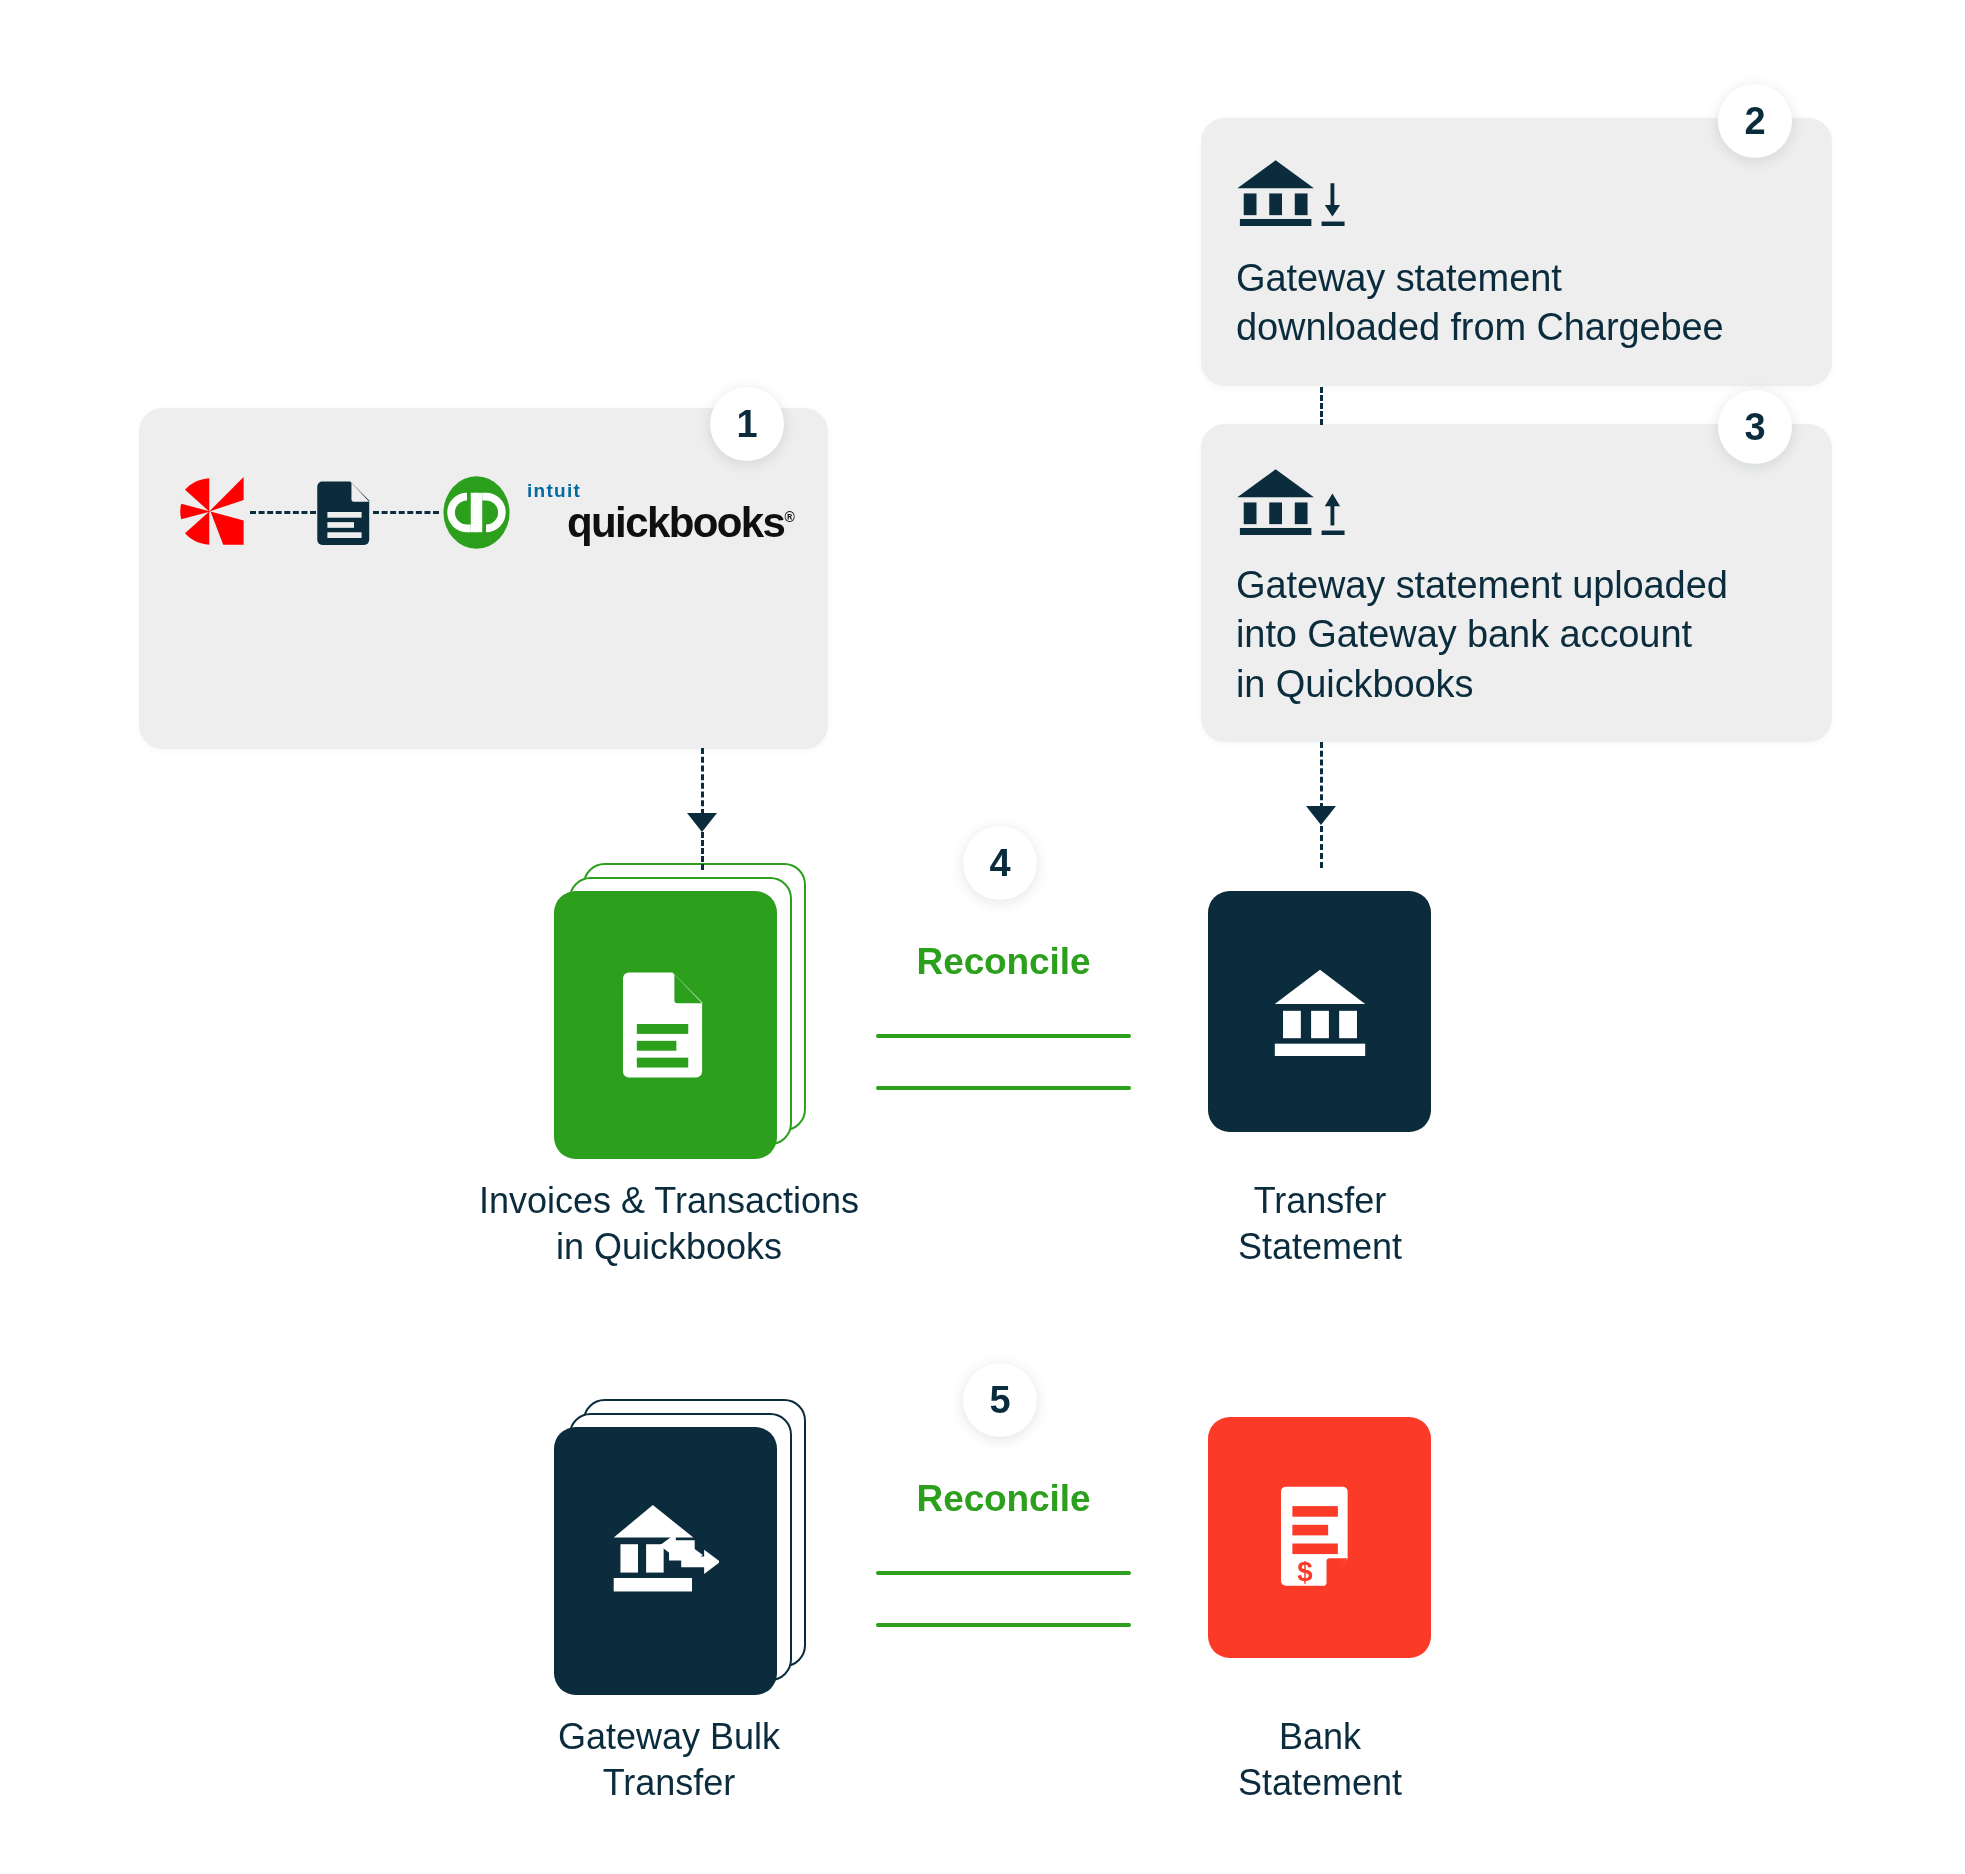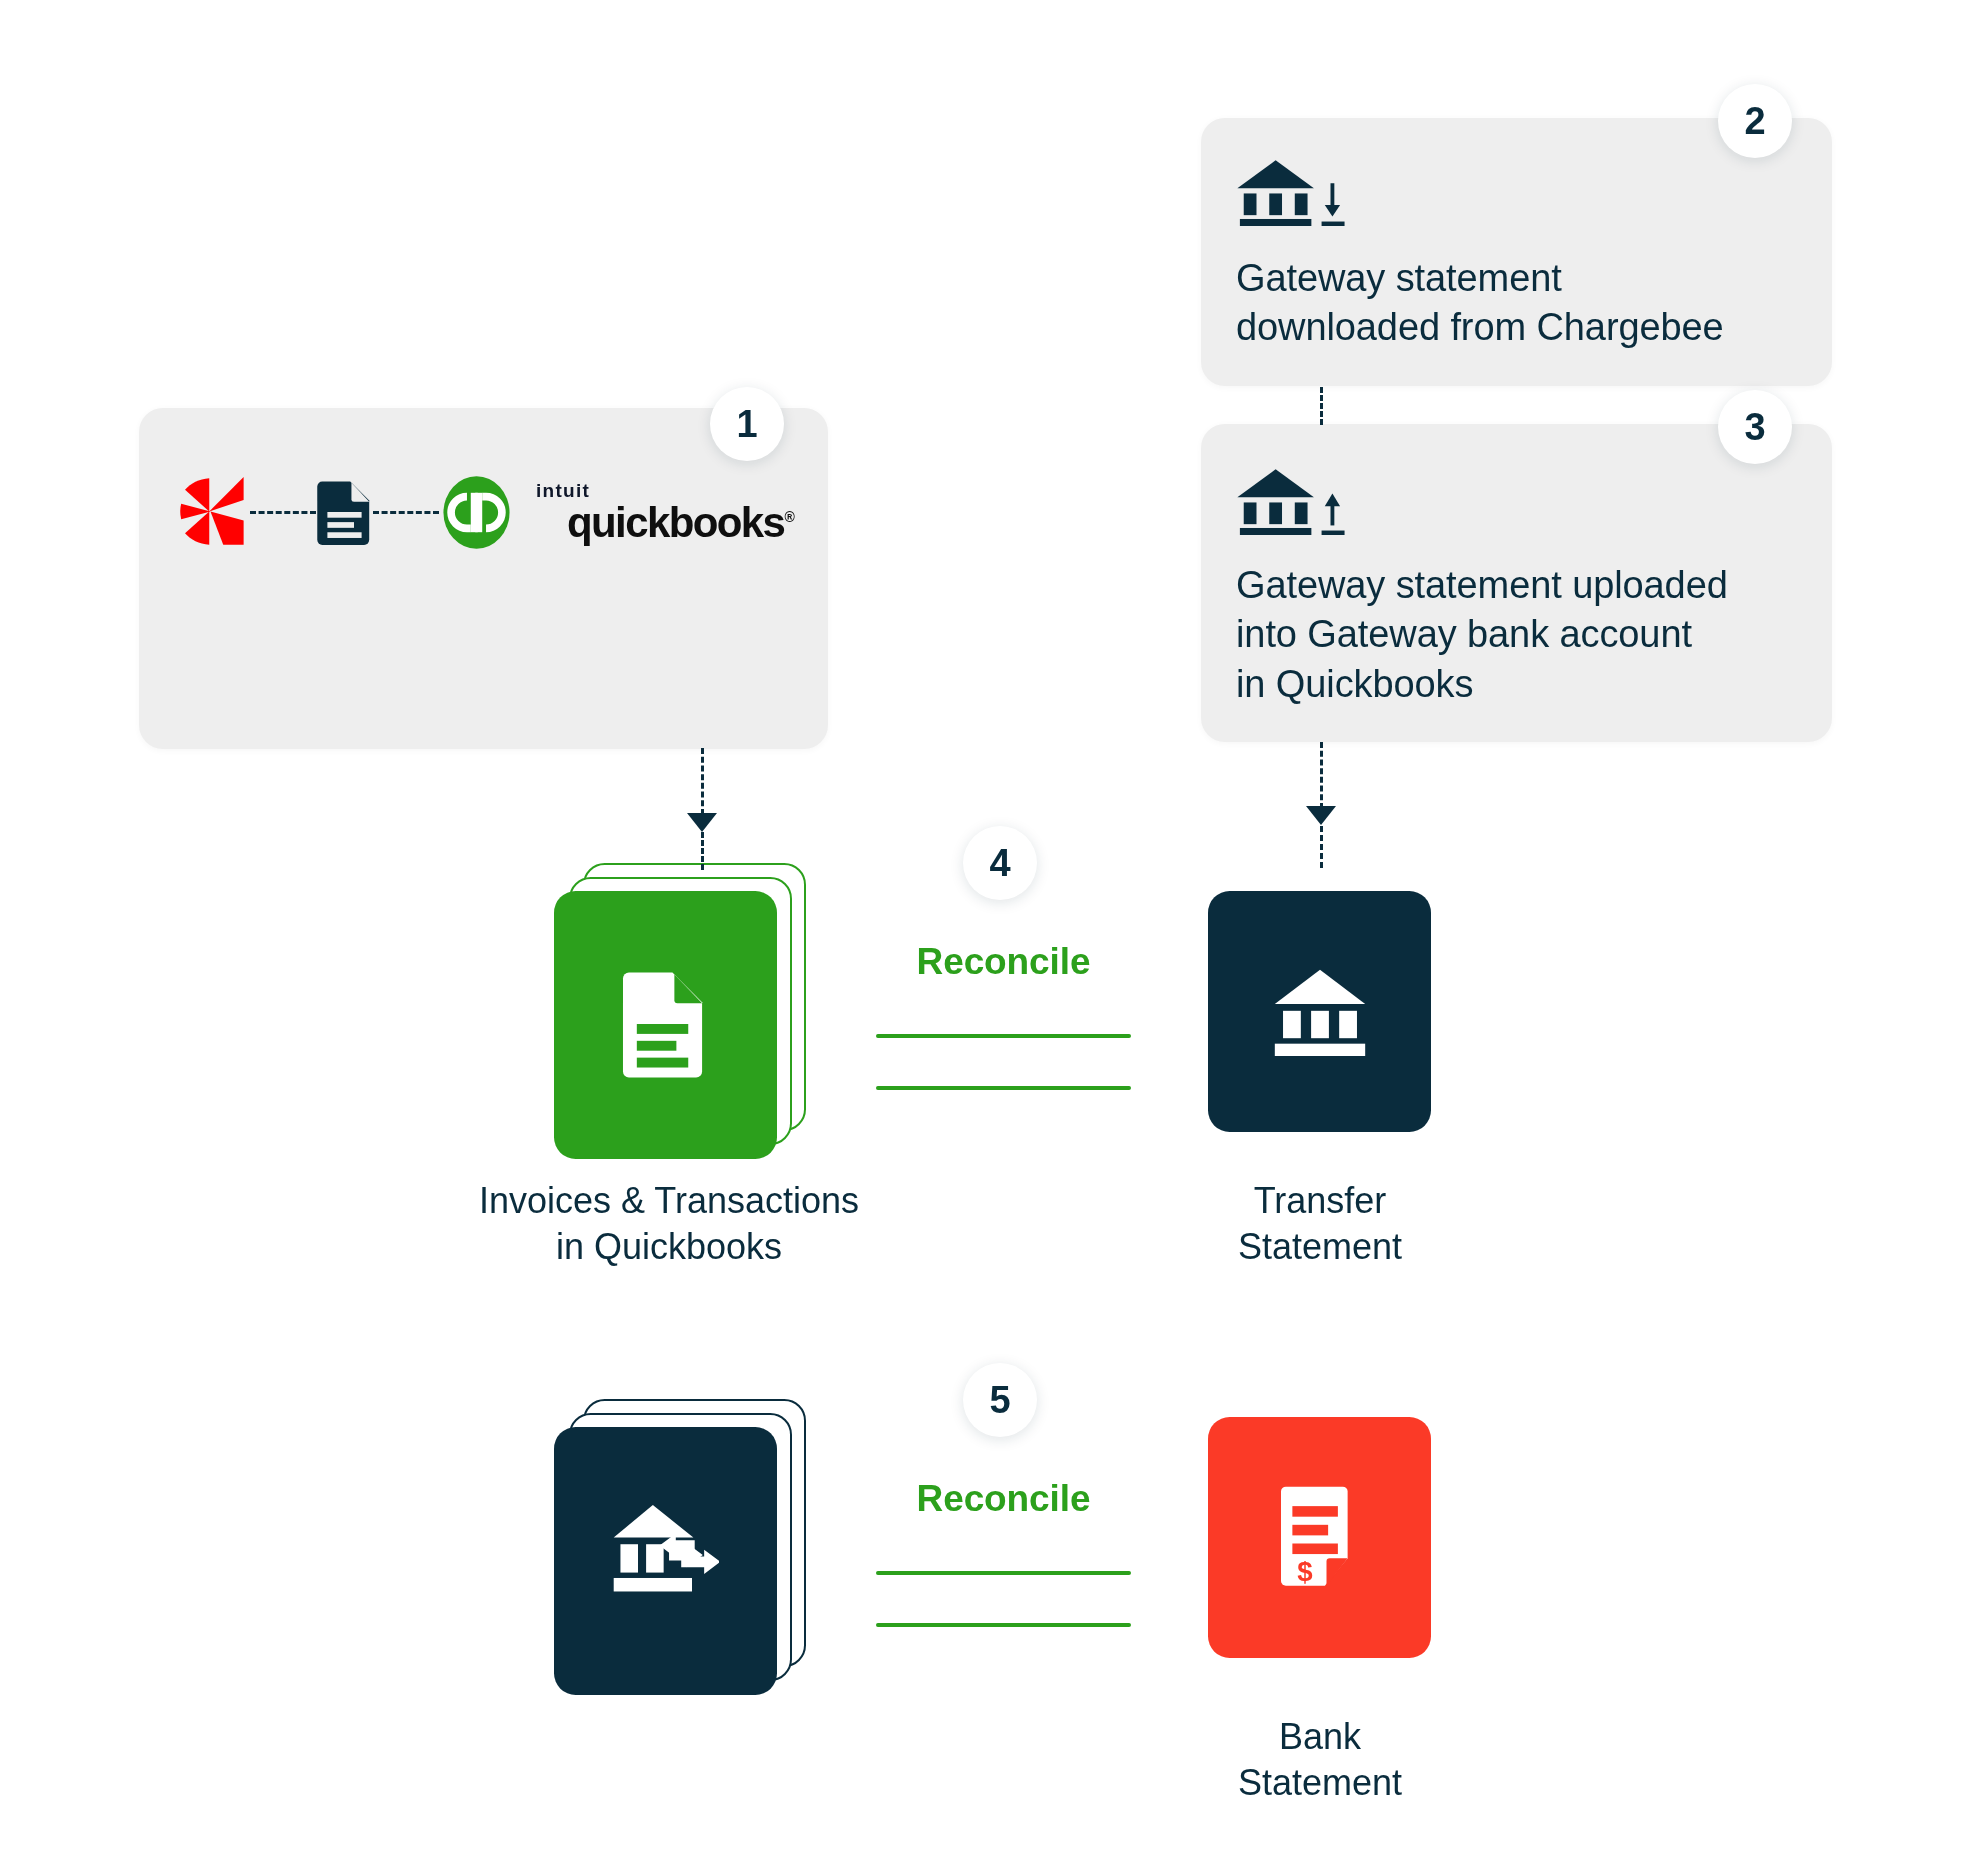--- a/index.html
+++ b/index.html
@@ -120,24 +120,24 @@
   .qb-wordmark{
     display:flex;
     flex-direction:column;
     justify-content:center;
     margin-left:9px;
   }
   .qb-intuit{
     font-size:19px;
     font-weight:700;
     letter-spacing:1.3px;
-    color:#0f172a;
+    color:#0369a1;
     line-height:1;
     margin-bottom:2.5px;
-    margin-left:13px;
+    margin-left:4px;
   }
   .qb-name{
     font-size:42px;
     font-weight:700;
     letter-spacing:-1.6px;
     color:#0f0f0f;
     line-height:1;
     margin-left:44px;
   }
   .qb-reg{ font-size:14px; vertical-align:super; }
@@ -310,20 +310,22 @@
           <rect x="14" y="62" width="26" height="42"></rect>
           <rect x="52" y="62" width="26" height="42"></rect>
           <rect x="4" y="112" width="116" height="20"></rect>
           <path d="M96 56 L96 46 L72 64 L96 82 L96 72 L124 72 L124 56 Z"></path>
           <path d="M106 90 L106 80 L140 80 L140 64 L106 64 L106 54 L82 72 Z" transform="translate(22,16) scale(-1,1) translate(-222,0)"></path>
           <path d="M112 86 L112 96 L136 78 L112 60 L112 70 L86 70 L86 86 Z"></path>
         </g>
       </svg>
     </div>
   </div>
+  <div class="tile-label" style="left:363px; top:1714px; width:612px;">Gateway Bulk
+Transfer</div>
 
   <div class="tile-wrap" style="left:1208px; top:1417px; width:223px; height:242px;">
     <div class="tile solid-red" style="left:0px; top:0px; width:223px; height:241px;">
       <svg width="82" height="104" viewBox="0 0 100 128" style="position:absolute;left:71px;top:68px;">
         <path d="M8 2 h70 a6 6 0 0 1 6 6 v82 l-28 34 h-48 a6 6 0 0 1 -6 -6 v-110 a6 6 0 0 1 6 -6z" fill="#ffffff"></path>
         <path d="M84 90 h-22 a4 4 0 0 0 -4 4 v30z" fill="#fb3a27"></path>
         <rect x="16" y="26" width="56" height="13" fill="#fb3a27"></rect>
         <rect x="16" y="49" width="44" height="13" fill="#fb3a27"></rect>
         <rect x="16" y="72" width="56" height="13" fill="#fb3a27"></rect>
         <text x="22" y="118" font-family="'Liberation Sans',sans-serif" font-size="34" font-weight="700" fill="#fb3a27">$</text>

